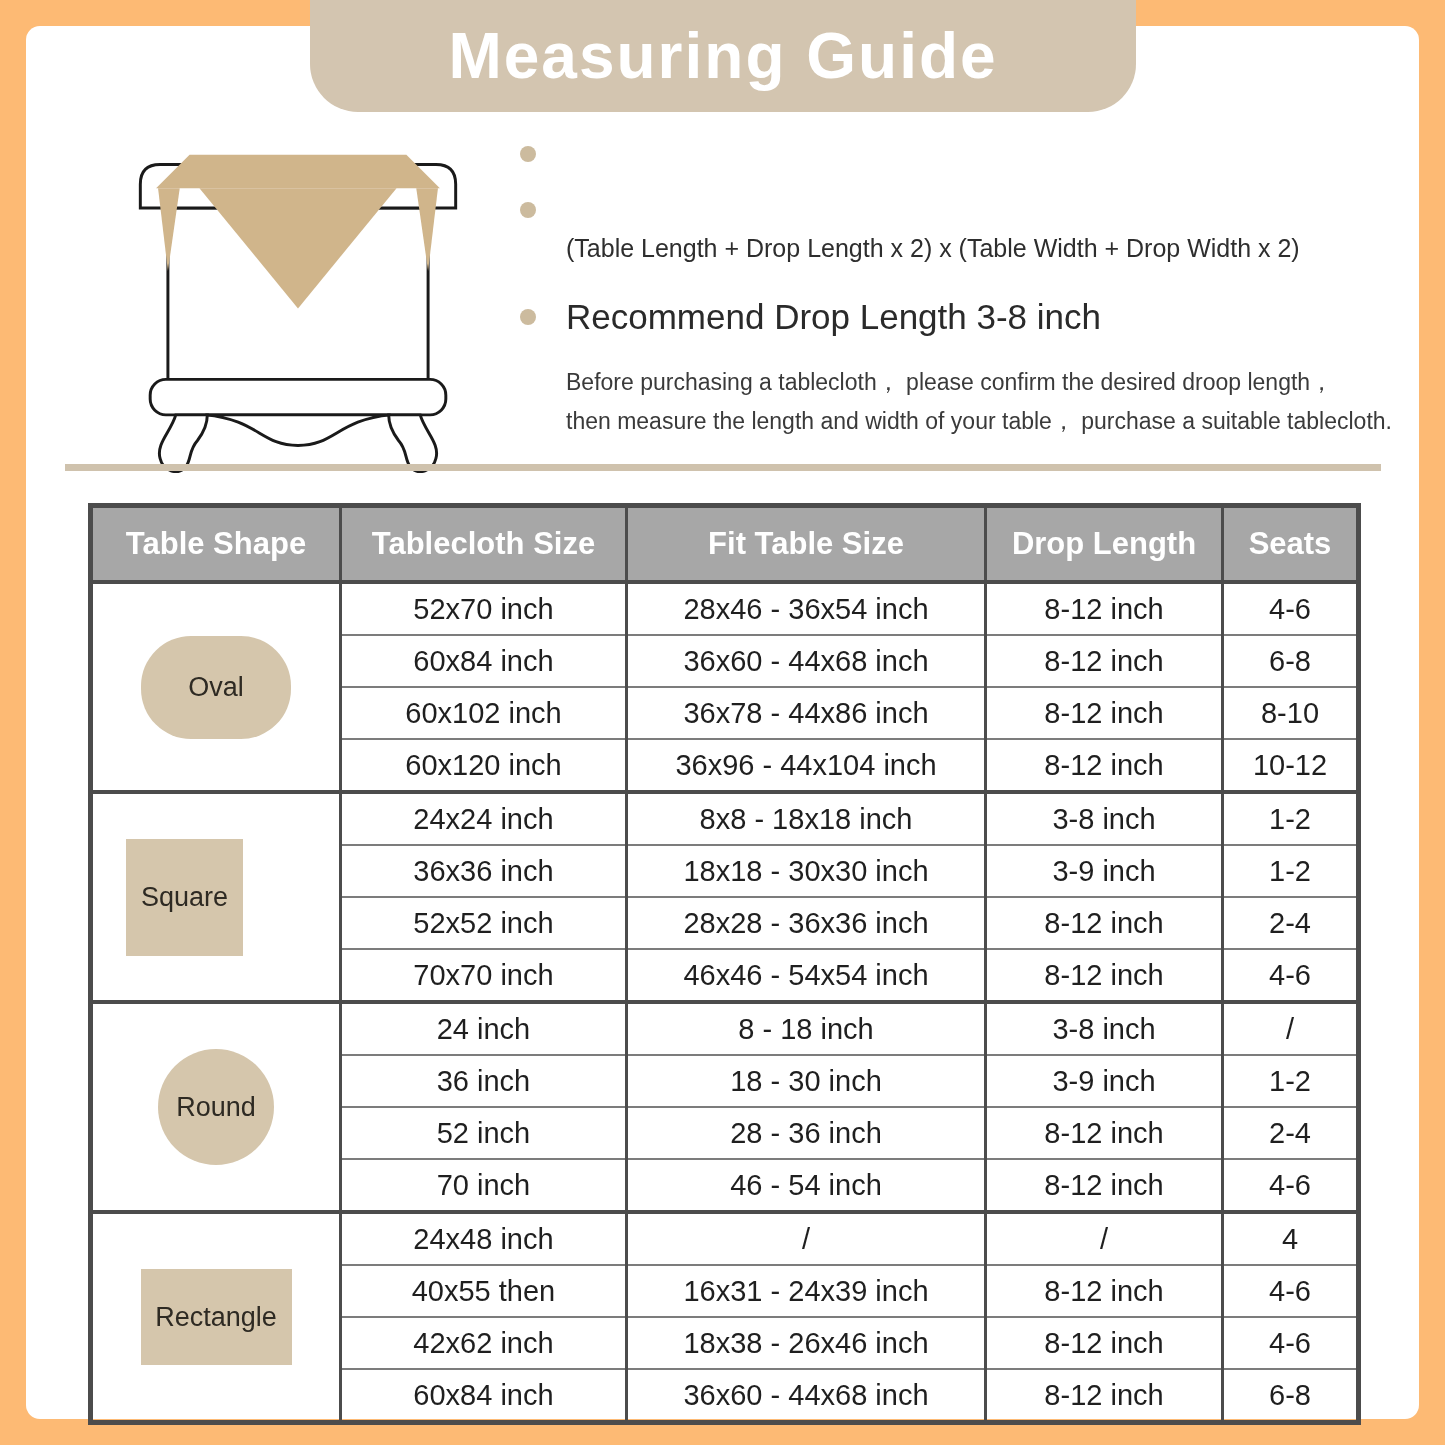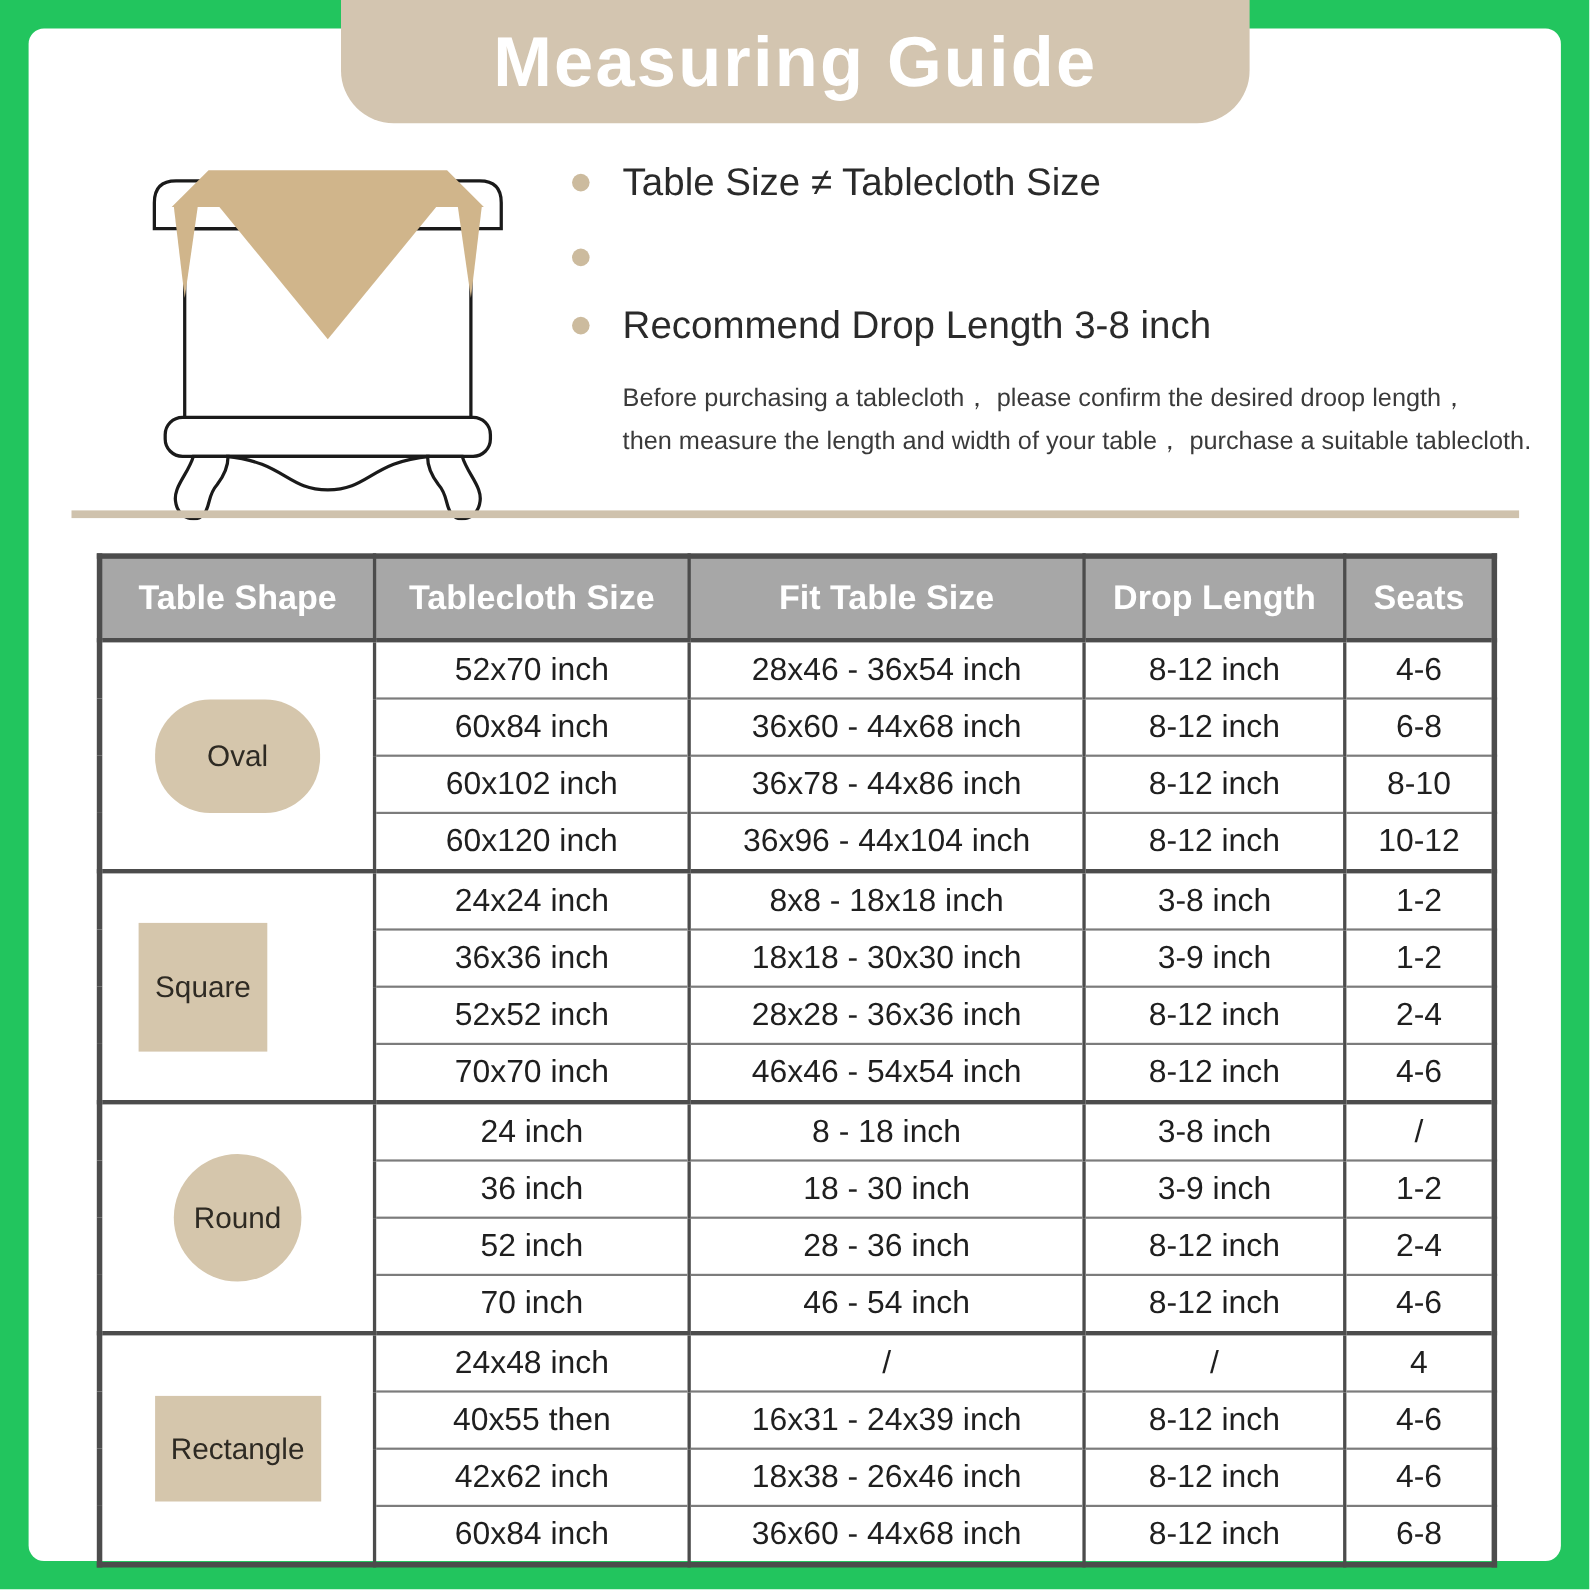--- a/index.html
+++ b/index.html
@@ -1,18 +1,18 @@
 <!DOCTYPE html>
 <html><head>
 <meta charset="utf-8">
 <style>
   html,body{margin:0;padding:0;background:#fff;}
   .page{
     position:relative;width:1445px;height:1445px;overflow:hidden;
-    background:#22c55e;
+    background:#fdba74;
     font-family:"Liberation Sans","DejaVu Sans",sans-serif;
   }
   .content{
     position:absolute;left:26px;top:26px;width:1393px;height:1393px;
     background:#ffffff;border-radius:14px;
   }
   
   .banner{
     position:absolute;left:310px;top:0;width:826px;height:112px;
     background:#d3c5b0;border-radius:0 0 48px 48px;
@@ -91,25 +91,25 @@
       <polygon points="80,22 300,22 334,56 46,56" fill="#d0b58b"></polygon>
       <polygon points="90,56 290,56 190,178" fill="#d0b58b"></polygon>
       <polygon points="48,56 70,56 58,140" fill="#d0b58b"></polygon>
       <polygon points="310,56 332,56 322,140" fill="#d0b58b"></polygon>
     </svg>
   </div>
 
   <div class="intro">
     <div class="bullet-row b1">
       <span class="dot"></span>
-      <span class="bullet-text">Table Size ≠ Tablecloth Size</span>
     </div>
     <div class="bullet-row b2">
       <span class="dot"></span>
     </div>
+    <div class="formula">(Table Length + Drop Length x 2) x (Table Width + Drop Width x 2)</div>
     <div class="bullet-row b3">
       <span class="dot"></span>
       <span class="bullet-text">Recommend Drop Length 3-8 inch</span>
     </div>
     <div class="note">
       <div>Before purchasing a tablecloth， please confirm the desired droop length，</div>
       <div>then measure the length and width of your table， purchase a suitable tablecloth.</div>
     </div>
   </div>
 

